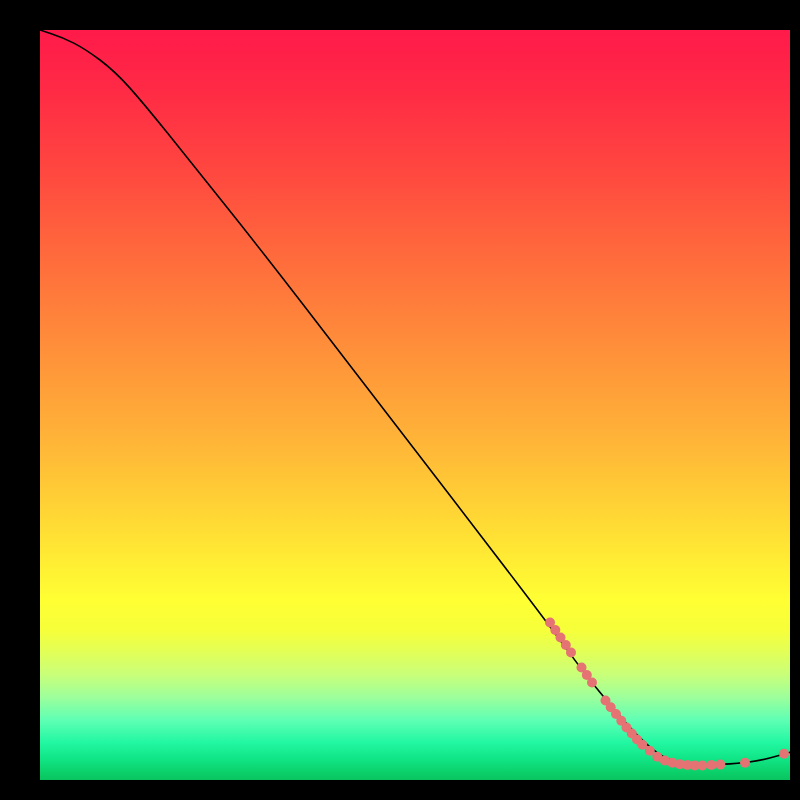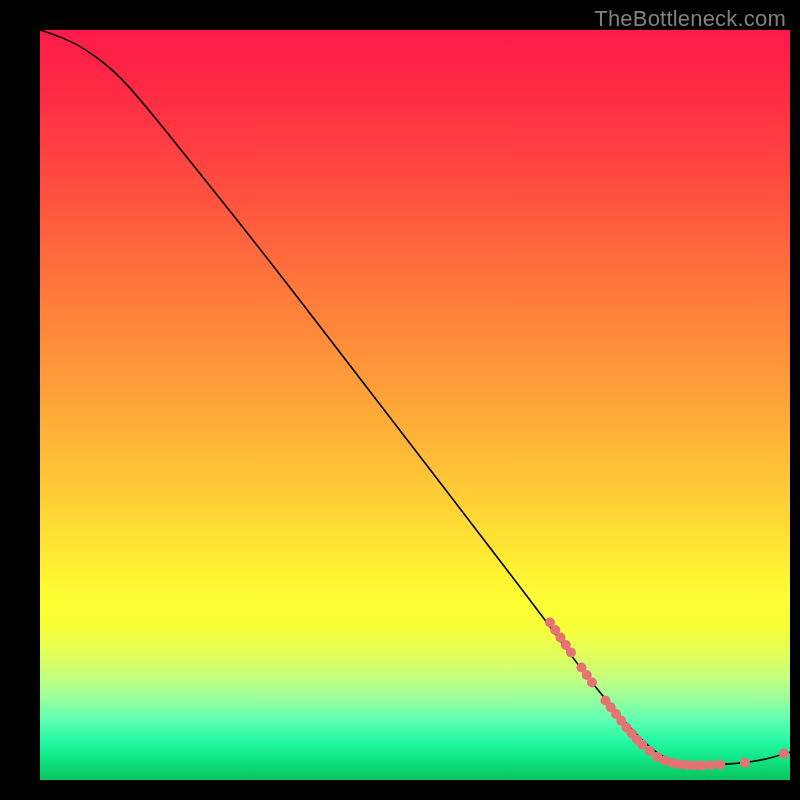--- a/index.html
+++ b/index.html
@@ -72,21 +72,20 @@
   }
   svg .pt {
     fill: #e57373;
     stroke: none;
   }
 </style>
 </head>
 <body>
 
 <div class="wrap">
-  <div class="watermark">TheBottleneck.com</div>
 
   <div class="plot-bg"></div>
 
   <svg class="lines" viewBox="0 0 750 750" preserveAspectRatio="none">
     <path id="curve-path" class="curve" d="M 0.0 0.0 Q 0.0 0.0 11.3 3.8 Q 22.5 7.5 33.8 13.1 Q 45.0 18.8 60.0 30.0 Q 75.0 41.3 90.0 58.1 Q 105.0 75.0 127.5 103.1 Q 150.0 131.3 187.5 178.1 Q 225.0 225.0 262.5 273.8 Q 300.0 322.5 337.5 371.3 Q 375.0 420.0 412.5 468.8 Q 450.0 517.5 480.0 556.9 Q 510.0 596.3 525.0 616.9 Q 540.0 637.5 555.0 656.3 Q 570.0 675.0 585.0 691.9 Q 600.0 708.8 611.3 718.1 Q 622.5 727.5 633.8 731.3 Q 645.0 735.0 660.0 735.0 Q 675.0 735.0 690.0 733.9 Q 705.0 732.8 716.3 730.9 Q 727.5 729.0 738.8 725.6 T 750.0 722.3" stroke="#000000"></path>
     <g id="points-group">
         <circle cx="510.0" cy="592.5" r="5" class="pt" fill="#e57373"></circle>
         <circle cx="515.3" cy="600.0" r="5" class="pt" fill="#e57373"></circle>
         <circle cx="520.5" cy="607.5" r="5" class="pt" fill="#e57373"></circle>
         <circle cx="525.8" cy="615.0" r="5" class="pt" fill="#e57373"></circle>

